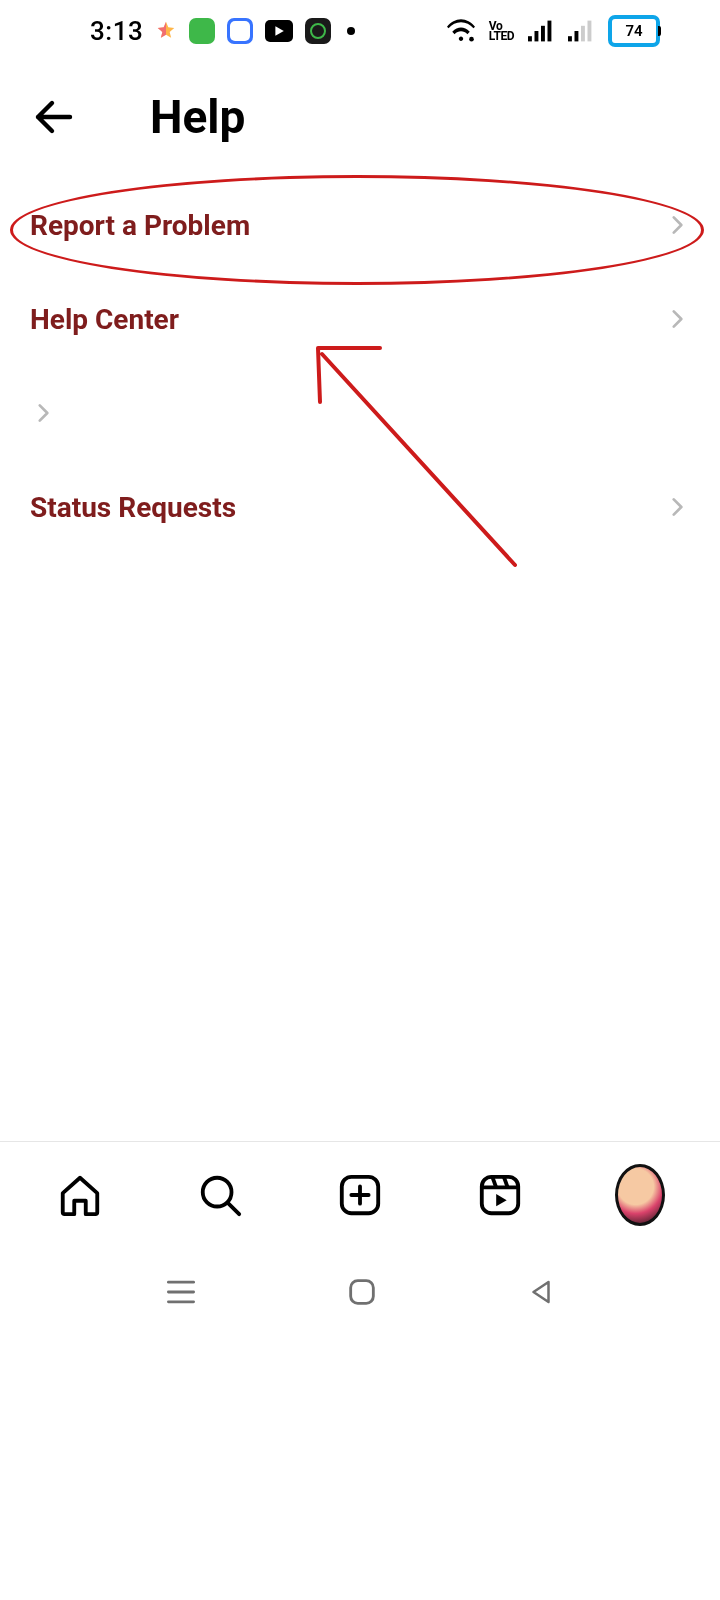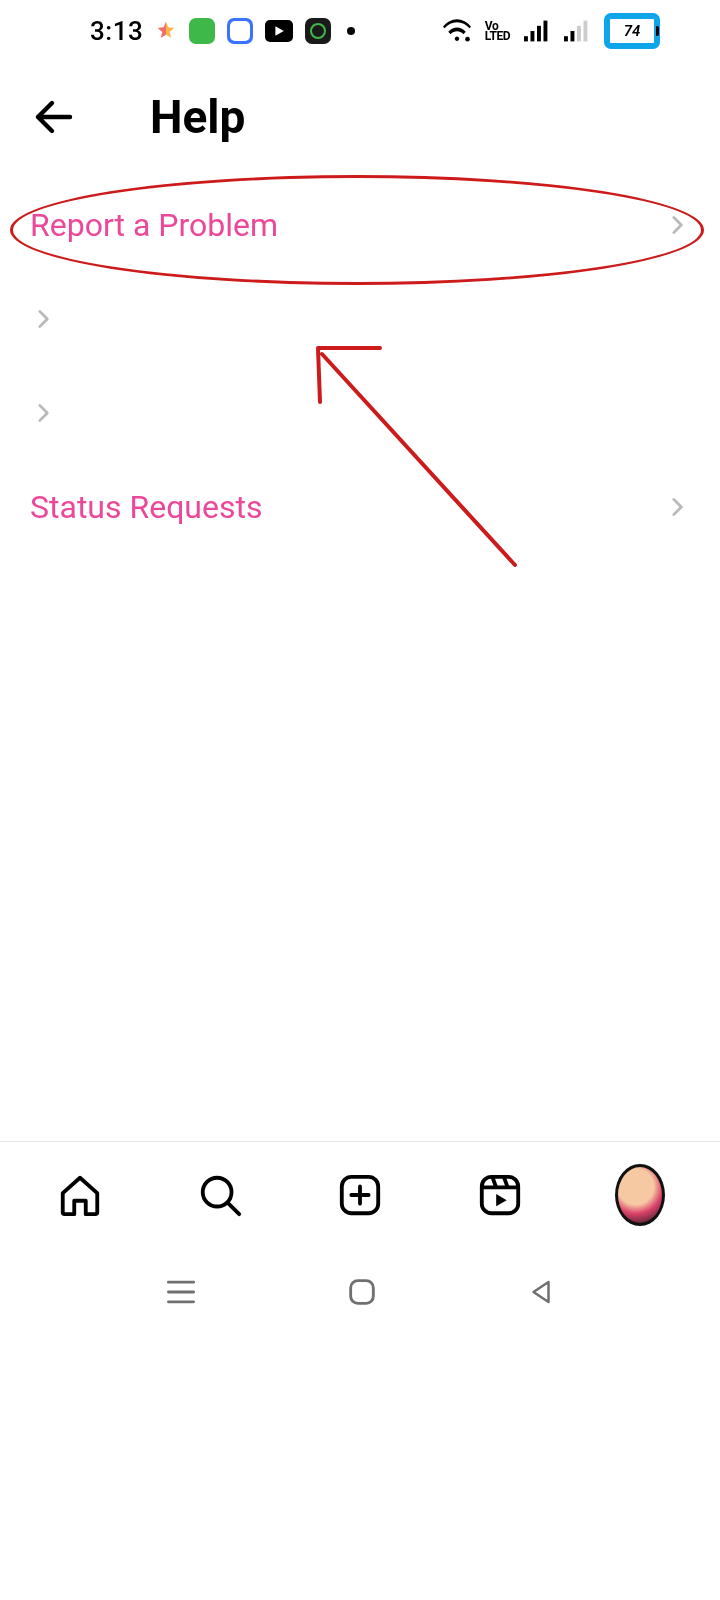--- a/index.html
+++ b/index.html
@@ -12,30 +12,30 @@
   .sb-icon{display:inline-flex;align-items:center;justify-content:center;}
   .green-box{width:26px;height:26px;border-radius:7px;background:#3eb849;}
   .blue-box{width:26px;height:26px;border-radius:7px;background:#3874ff;box-sizing:border-box;border:3px solid #3874ff;}
   .blue-box::after{content:"";display:block;width:100%;height:100%;border-radius:5px;background:#fff;}
   .black-box{width:28px;height:22px;border-radius:5px;background:#000;display:flex;align-items:center;justify-content:center;}
   .black-box svg{display:block;}
   .black-round{width:26px;height:26px;border-radius:7px;background:#1a1a1a;position:relative;}
   .black-round::after{content:"";position:absolute;inset:5px;border-radius:50%;border:2px solid #3eb849;}
   .dot{width:8px;height:8px;border-radius:50%;background:#000;margin-left:4px;}
   .volte{font-size:12px;line-height:10px;font-weight:700;letter-spacing:-0.5px;}
-  .battery{width:44px;height:24px;border:6px solid #0ea5e9;border-radius:7px;display:flex;align-items:center;justify-content:center;font-size:15px;font-weight:600;position:relative;font-style:italic;}
+  .battery{width:44px;height:24px;border:4px solid #0ea5e9;border-radius:7px;display:flex;align-items:center;justify-content:center;font-size:15px;font-weight:600;position:relative;}
   .battery::after{content:"";position:absolute;right:-5px;top:7px;width:3px;height:10px;background:#000;border-radius:0 2px 2px 0;}
   
   .app-header{display:flex;align-items:center;gap:72px;padding:28px 30px 34px 30px;}
   .app-header .title{font-size:46px;font-weight:700;}
   .back-btn svg{display:block;}
   
   .list{padding:0 30px;}
   .list-item{display:flex;align-items:center;justify-content:space-between;height:94px;}
-  .list-item .label{font-size:32px;color:#ec4899;}
+  .list-item .label{font-size:28px;color:#7f1d1d;font-weight:bold;}
   .chev svg{display:block;}
   
   .bottom-nav{position:absolute;left:0;right:0;bottom:80px;height:106px;border-top:1px solid #e6e6e6;display:flex;align-items:center;justify-content:space-around;padding:0 10px;}
   .nav-btn{width:50px;height:50px;display:flex;align-items:center;justify-content:center;}
   .avatar{width:56px;height:56px;border-radius:50%;background:radial-gradient(circle at 40% 35%, #f6c9a3 0 40%, #da426b 60%, #111 100%);border:3px solid #111;}
   
   .sys-nav{position:absolute;left:0;right:0;bottom:0;height:72px;display:flex;align-items:center;justify-content:space-around;padding:0 90px;}
   .sys-nav svg{display:block;}
   
   .annot-ellipse{position:absolute;left:10px;top:175px;width:688px;height:104px;border:3px solid #cd1b1b;border-radius:50%/50%;pointer-events:none;}
@@ -106,20 +106,21 @@
   <div class="list">
     <div class="list-item">
       <span class="label">Report a Problem</span>
       <span class="chev">
         <svg width="26" height="26" viewBox="0 0 24 24">
             <path fill="none" stroke="#b8b8b8" stroke-width="2.5" stroke-linecap="round" stroke-linejoin="round" d="M9 5l7 7-7 7"></path>
           </svg>
       </span>
     </div>
     <div class="list-item">
+      <span class="label">Help Center</span>
       <span class="chev">
         <svg width="26" height="26" viewBox="0 0 24 24">
             <path fill="none" stroke="#b8b8b8" stroke-width="2.5" stroke-linecap="round" stroke-linejoin="round" d="M9 5l7 7-7 7"></path>
           </svg>
       </span>
     </div>
     <div class="list-item">
       <span class="chev">
         <svg width="26" height="26" viewBox="0 0 24 24">
             <path fill="none" stroke="#b8b8b8" stroke-width="2.5" stroke-linecap="round" stroke-linejoin="round" d="M9 5l7 7-7 7"></path>

